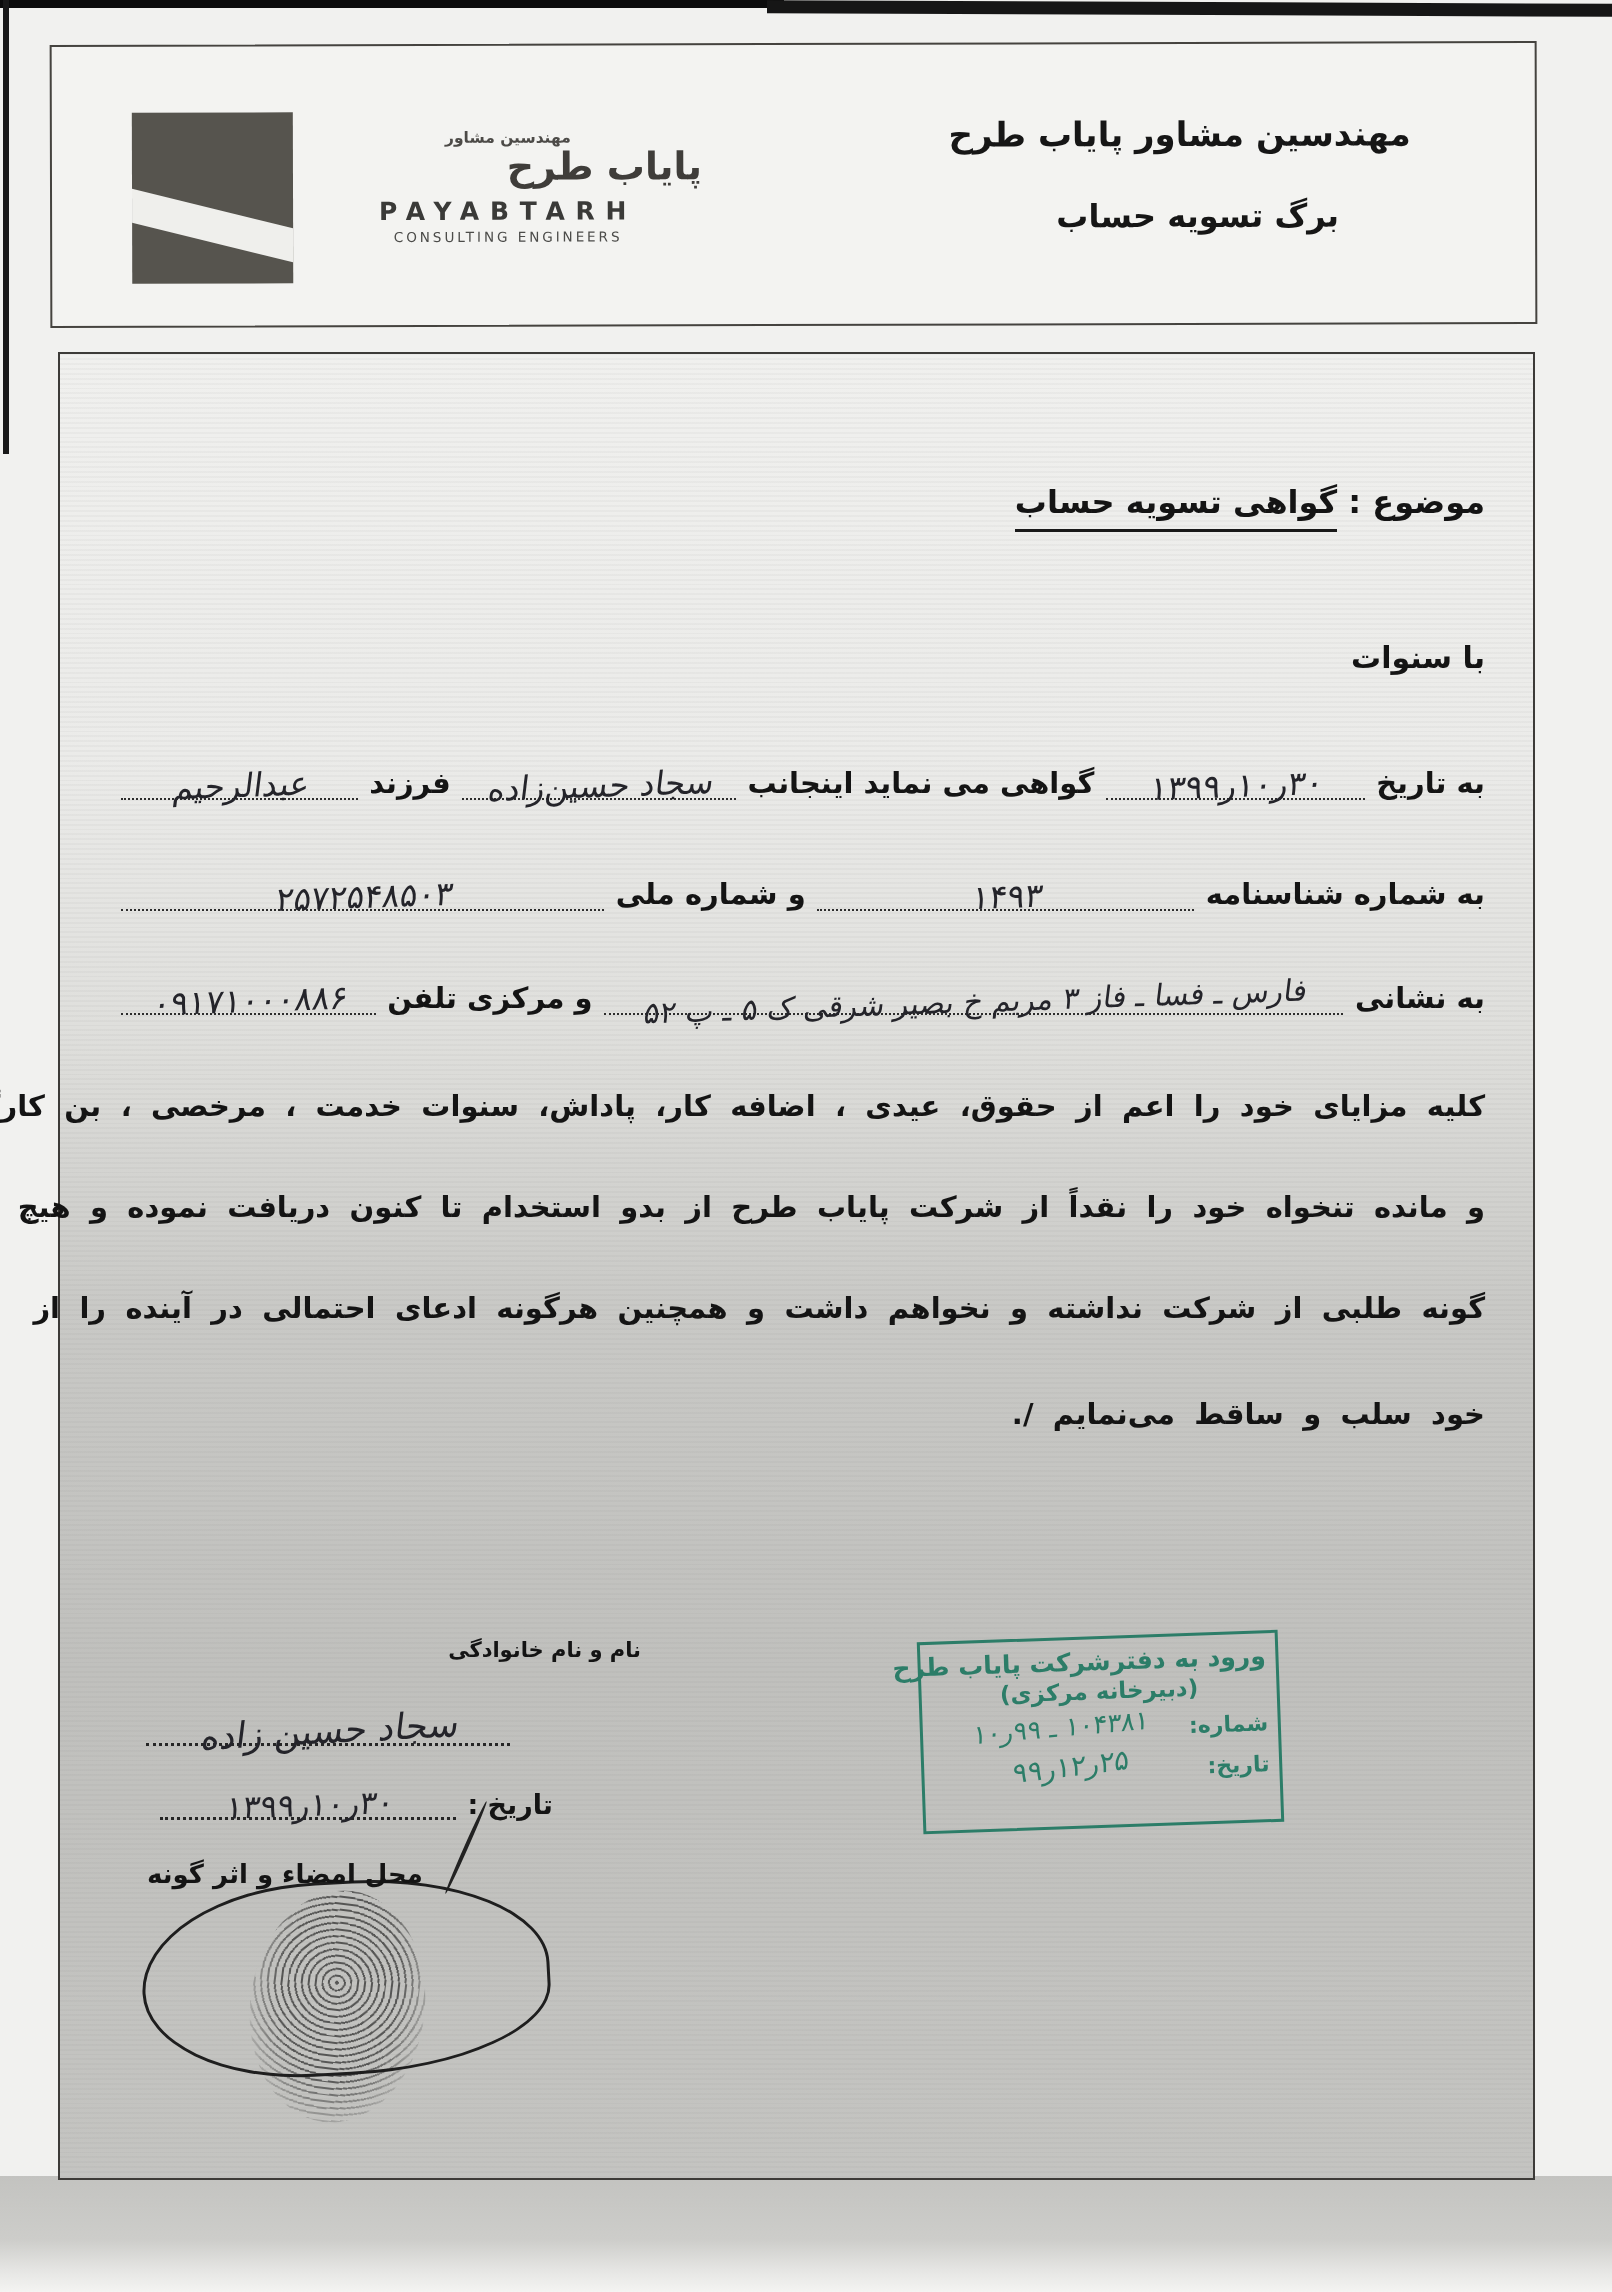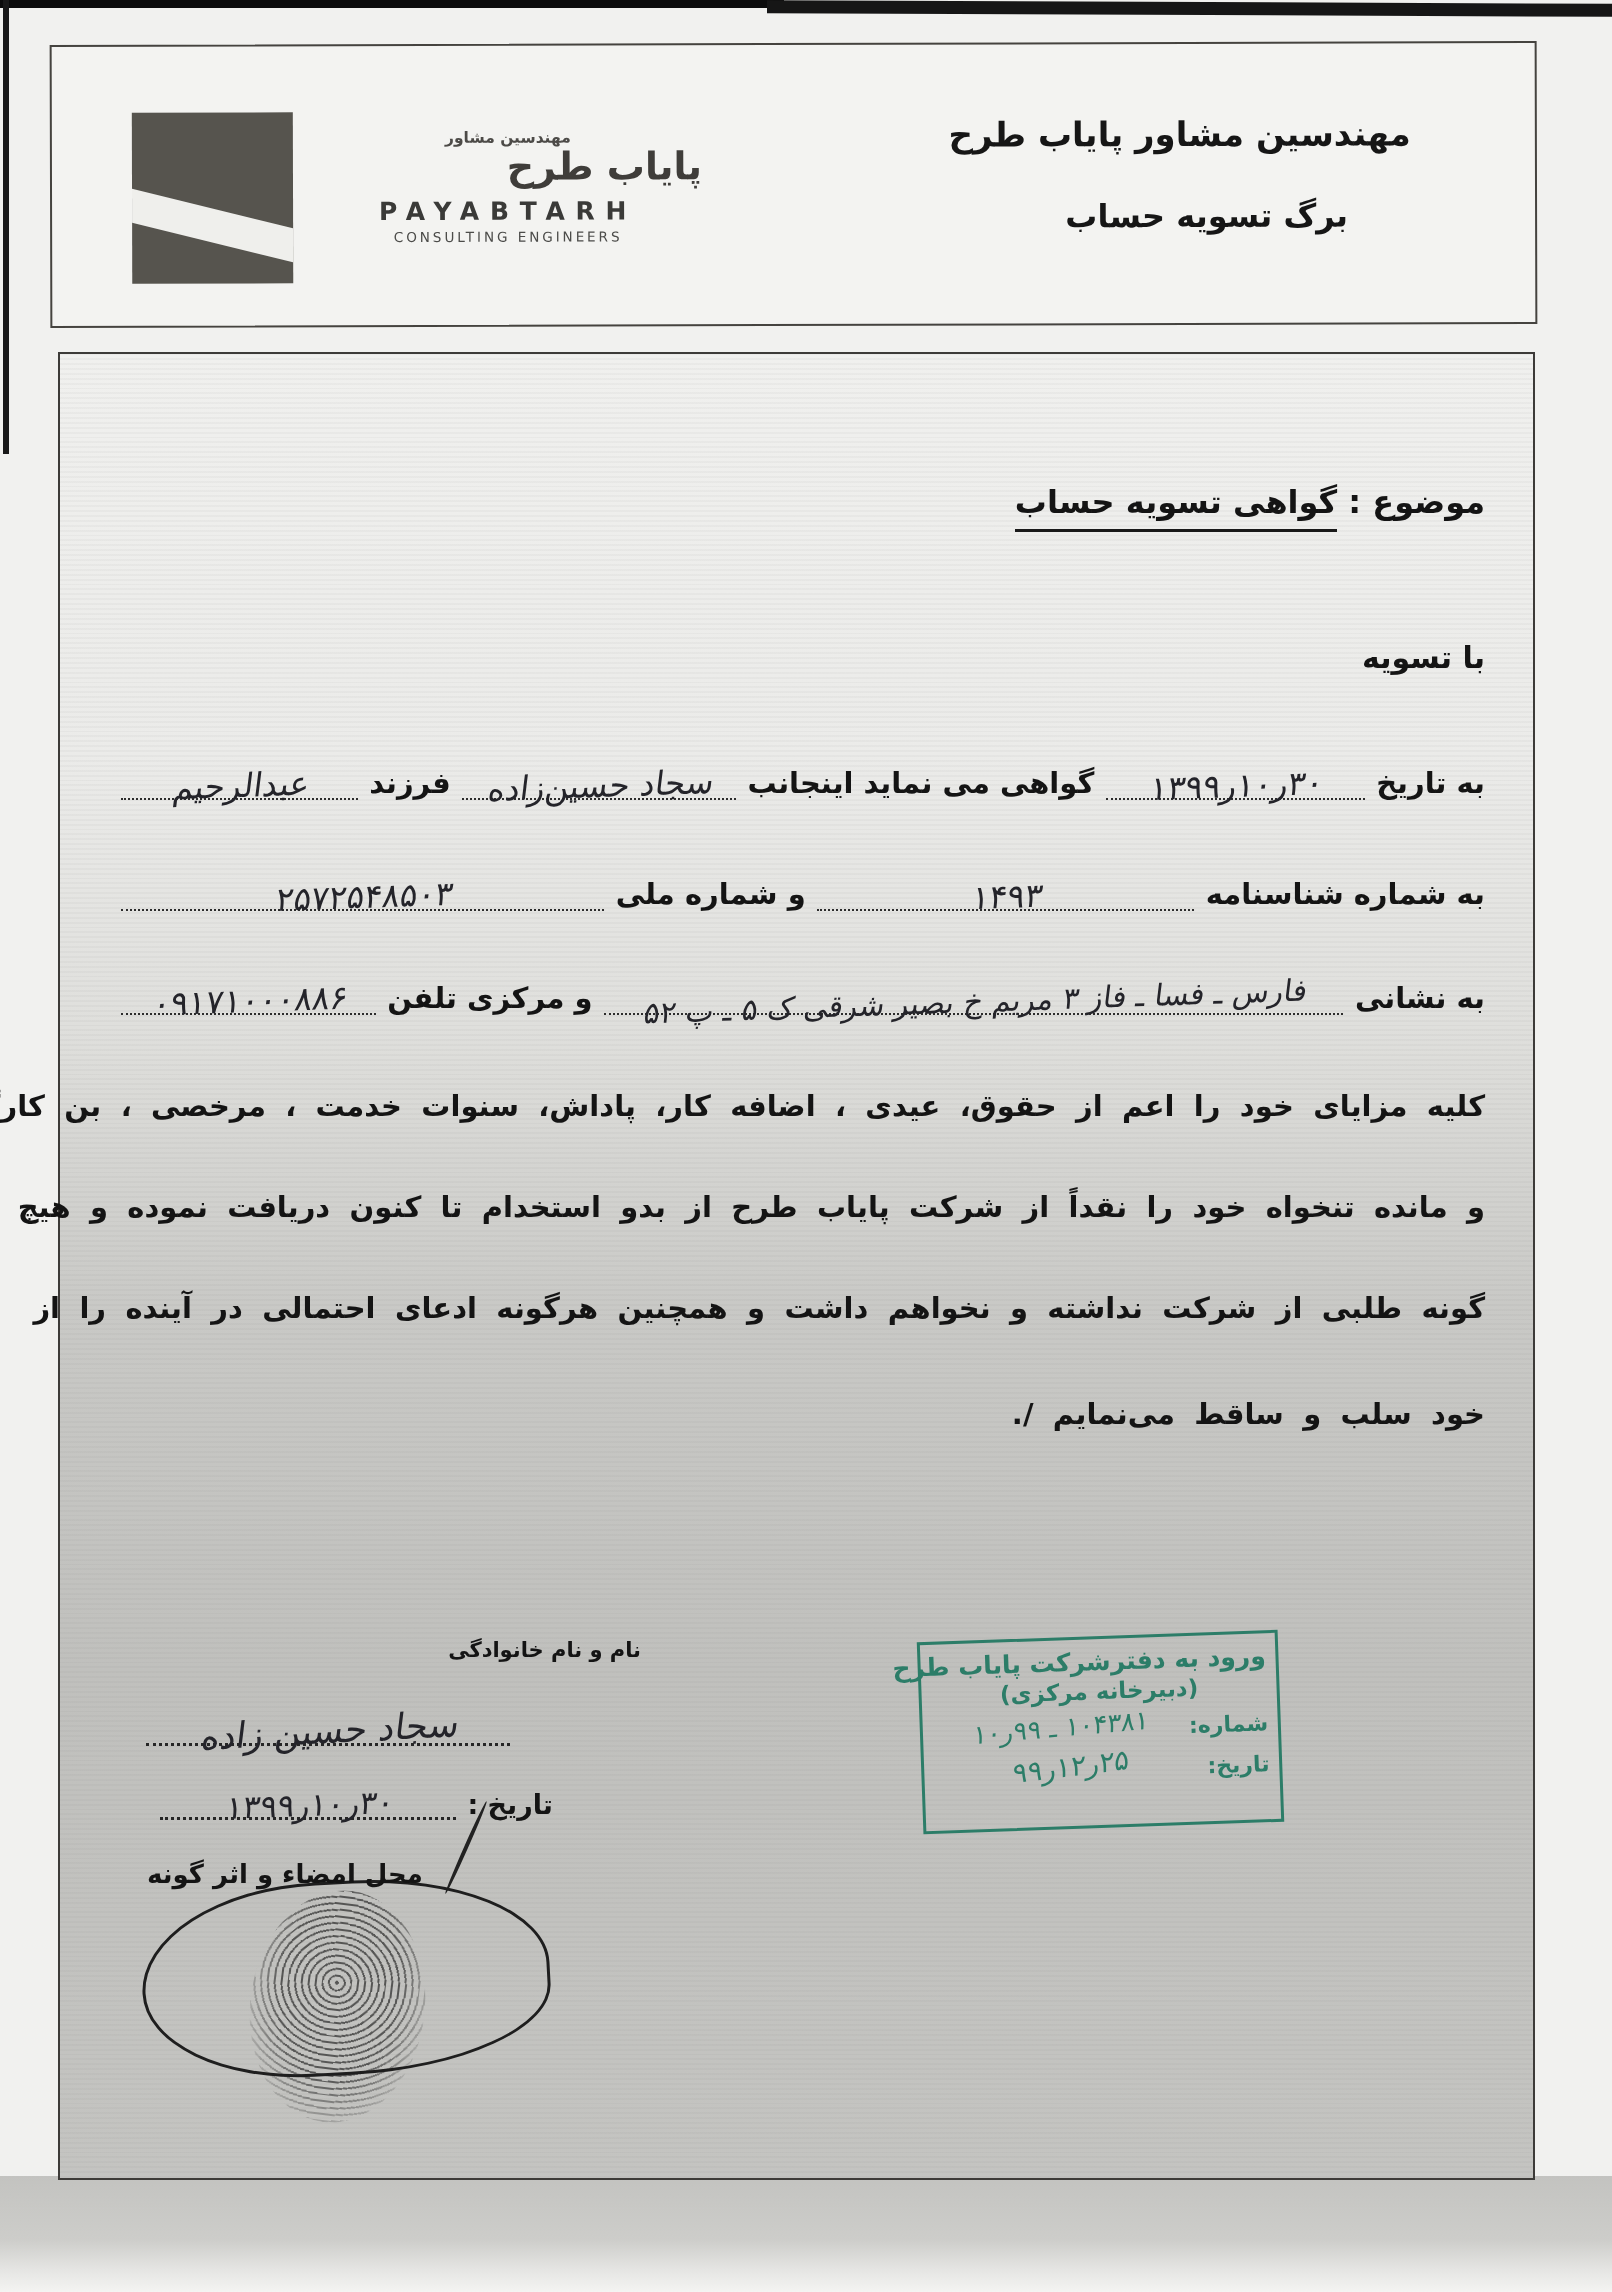--- a/index.html
+++ b/index.html
@@ -22,21 +22,21 @@
   .header-box{position:absolute;left:50px;top:43px;width:1483px;height:279px;
     border:2.9px solid #45433f;background:#f3f3f1;transform:rotate(-.15deg);}
   .logo-square{position:absolute;left:80px;top:66px;width:161px;height:171px;background:#56544e;overflow:hidden;}
   .logo-stripe{position:absolute;left:-21.3px;top:99px;width:223px;height:33px;background:#efefec;transform:rotate(14deg);}
   .logo-text{position:absolute;left:262px;top:83px;width:388px;text-align:center;color:#4c4a47;}
   .logo-fa-small{font-size:15.5px;font-weight:700;letter-spacing:1px;}
   .logo-fa-large{font-size:38px;font-weight:700;color:#3f3d3a;line-height:1.1;text-align:right;}
   .logo-latin{font-size:25px;font-weight:700;letter-spacing:10.7px;color:#3a3a38;margin-top:7.8px;}
   .logo-latin-sub{font-size:13.6px;letter-spacing:2.9px;color:#4c4c4a;margin-top:3.9px;}
   .header-title-1{position:absolute;right:124px;top:70px;font-size:34px;font-weight:700;color:#161616;direction:rtl;}
-  .header-title-2{position:absolute;right:187px;top:153px;font-size:32px;font-weight:700;color:#161616;direction:rtl;}
+  .header-title-2{position:absolute;right:196px;top:153px;font-size:32px;font-weight:700;color:#161616;direction:rtl;}
 
   
   .main-box{position:absolute;left:58px;top:352px;width:1473px;height:1824px;
     border:2.9px solid #3d3b38;
     background:
       repeating-linear-gradient(0deg,rgba(110,110,110,.05) 0 1.9px,rgba(0,0,0,0) 1.9px 4.9px),
       linear-gradient(180deg,#f0f0ee 0%,#ebebe9 22%,#dededb 38%,#c9c9c6 52%,#c0c0bd 72%,#c4c4c1 100%);}
 
   .rtl{direction:rtl;unicode-bidi:isolate;}
   .printed{color:#141414;font-weight:700;}
@@ -126,21 +126,21 @@
   </div>
 
   <div class="main-box"></div>
 
   <div class="subject-line rtl printed">
     <span>موضوع :</span>
     <span class="gap"></span>
     <span class="subject-underlined">گواهی تسویه حساب</span>
   </div>
 
-  <div class="salutation rtl printed">با تسویه</div>
+  <div class="salutation rtl printed">با سنوات</div>
 
   <div class="body-line rtl l1">
     <span>به تاریخ</span>
     <span class="gap"></span>
     <span class="slot" style="min-width:247px">
         <span class="hw">۳۰ر۱۰ر۱۳۹۹</span>
       </span>
     <span class="gap"></span>
     <span>گواهی می نماید اینجانب</span>
     <span class="gap"></span>

